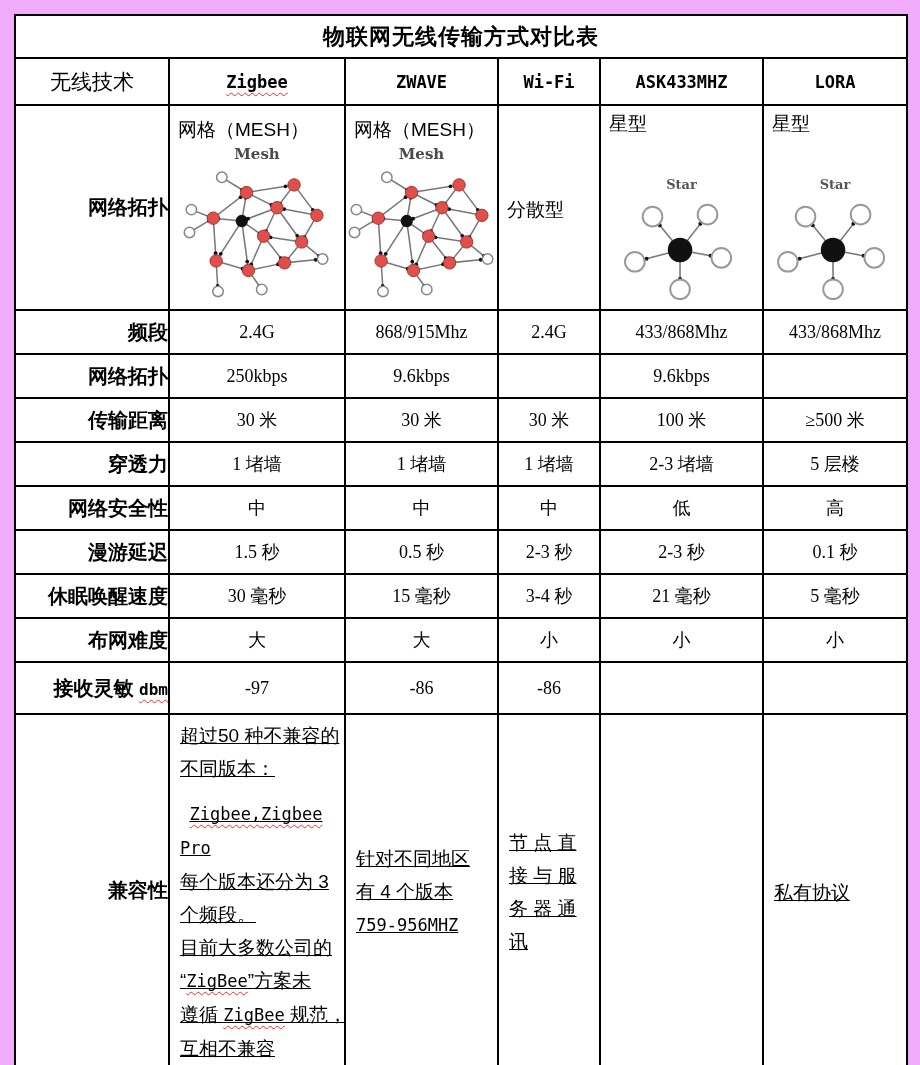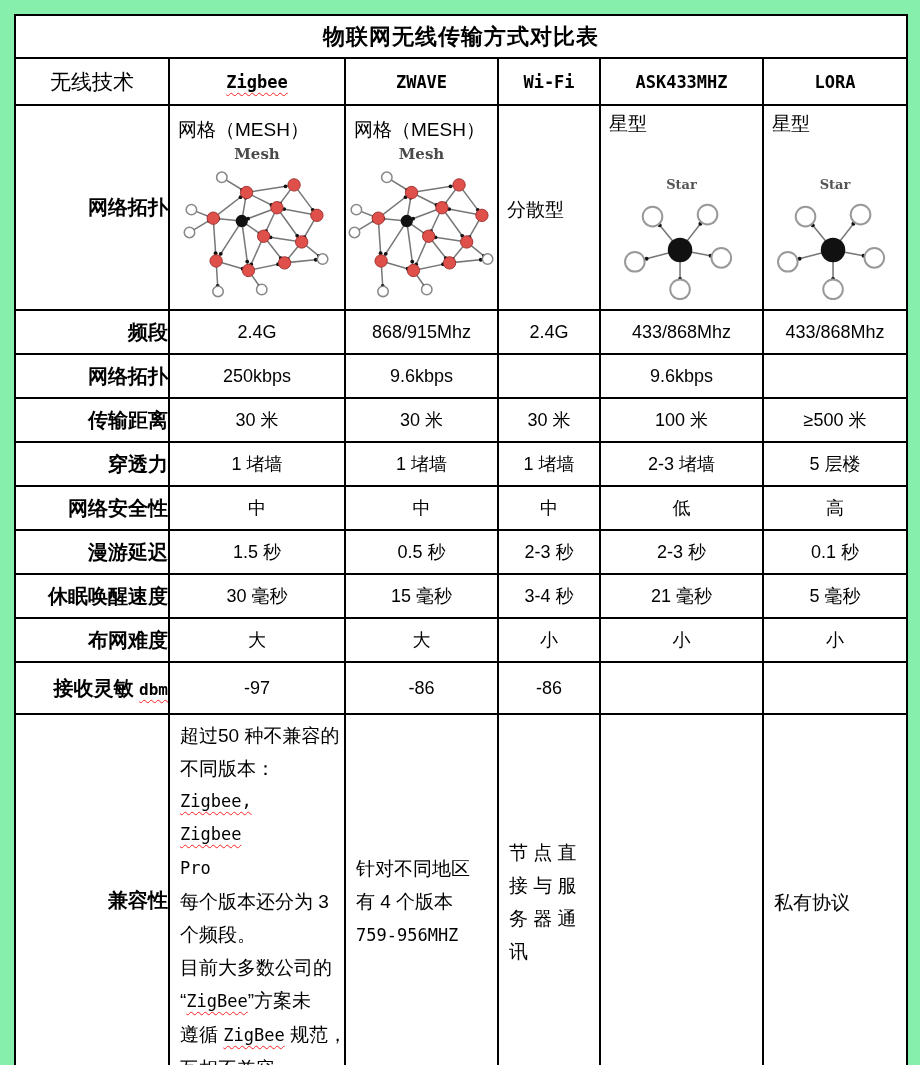--- a/index.html
+++ b/index.html
@@ -1,18 +1,18 @@
 <!DOCTYPE html>
 <html><head>
 <meta charset="utf-8">
 <style>
   html,body { margin:0; padding:0; background:#ffffff; }
   body { font-family:"Liberation Sans", sans-serif; color:#000; }
   .page {
-    position:relative; width:920px; height:1065px; background:#86efac; overflow:hidden;
+    position:relative; width:920px; height:1065px; background:#f0abfc; overflow:hidden;
   }
   table.main-table {
     position:absolute; left:14px; top:14px;
     border-collapse:collapse; table-layout:fixed;
     width:892px;
     background:#fff;
   }
   table.main-table td {
     border:2px solid #000;
     padding:0;
@@ -24,54 +24,55 @@
     letter-spacing:1px;
   }
   .header-row td { height:45px; text-align:center; }
   .corner-cell { font-weight:normal; font-size:21px; }
   .tech-header { font-size:17px; font-family:"DejaVu Sans Mono","Liberation Mono",monospace; font-weight:bold; }
   .row-label-cell { text-align:right; font-weight:bold; font-size:20px; }
   .spec-row td { height:42px; }
   .spec-row.tall td { height:50px; }
   .value-cell {
     text-align:center; font-size:18px;
-    font-family:Liberation Sans, sans-serif;
+    font-family:Liberation Serif, serif;
   }
   .label-suffix {
     font-family:"DejaVu Sans Mono","Liberation Mono",monospace;
     font-size:16px; font-weight:bold;
   }
   .wavy {
     text-decoration:underline;
     text-decoration-style:wavy;
     text-decoration-color:#ff2222;
     text-decoration-thickness:1px;
     text-underline-offset:4px;
     text-decoration-skip-ink:none;
+    margin-top:13px;
   }
   
   .topo-row td { height:195px; vertical-align:top; }
   .topo-cell { padding:0; }
   .topo-type {
     font-size:19px; padding:5px 4px 0 8px; text-align:left;
   }
   .diagram-wrap { text-align:center; margin-top:2px; }
   .diagram-title {
     font-family:"DejaVu Serif","Liberation Serif",serif;
     font-weight:bold; color:#4a4a4a; font-size:15px; margin-bottom:1px;
   }
   .diagram-title.star { font-size:13px; color:#555;margin-top:40px; }
   
   .compat-row td { height:330px; vertical-align:top; }
   .compat-row td.row-label-cell { vertical-align:middle; }
   .compat-cell-inner { padding:4px 8px 0 10px; }
   .compat-line {
-    font-size:19px; line-height:33px; text-align:left; white-space:nowrap;
-  }
-  .compat-line.justify { display:flex; justify-content:center; padding-right:4px;flex-direction:column; }
+    font-size:19px; line-height:33px; text-align:left; white-space:nowrap;text-decoration:underline;
+  }
+  .compat-line.justify { display:flex; justify-content:center; padding-right:4px; }
   .compat-line .latin, .tech-header, .value-cell {
   }
   .latin { font-family:"DejaVu Sans Mono","Liberation Mono",monospace; font-size:17px; }
 </style>
 </head>
 <body>
 
 <div class="page">
   <table class="main-table">
     <colgroup>

